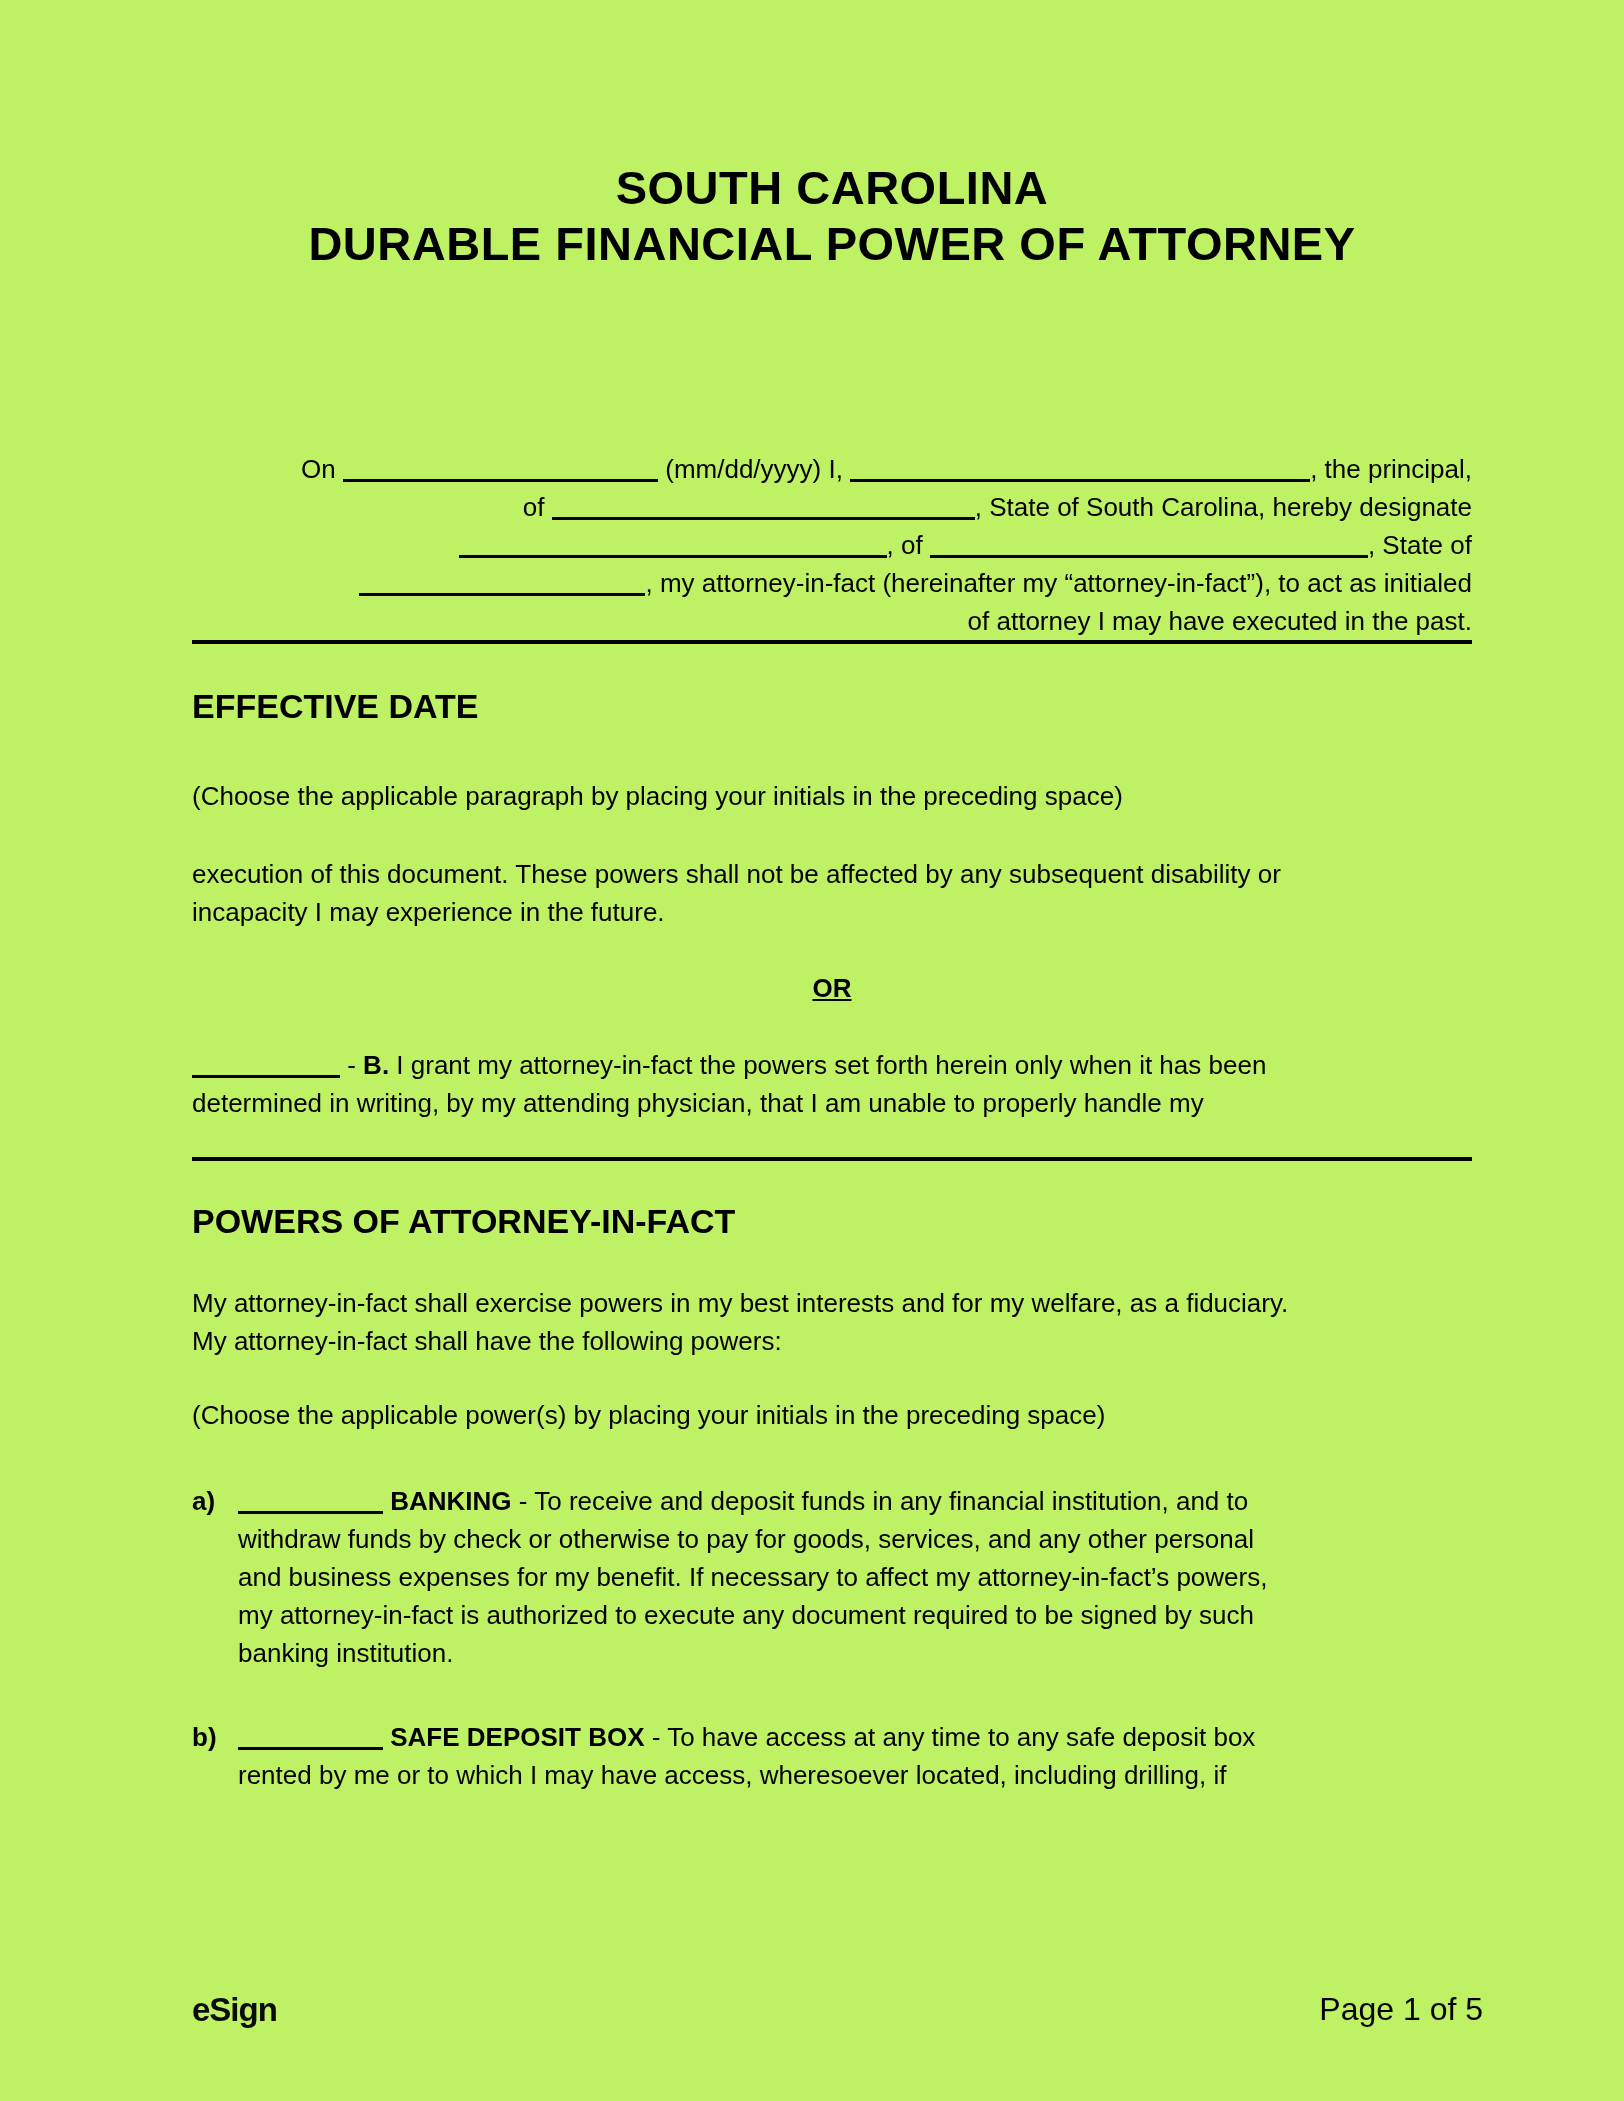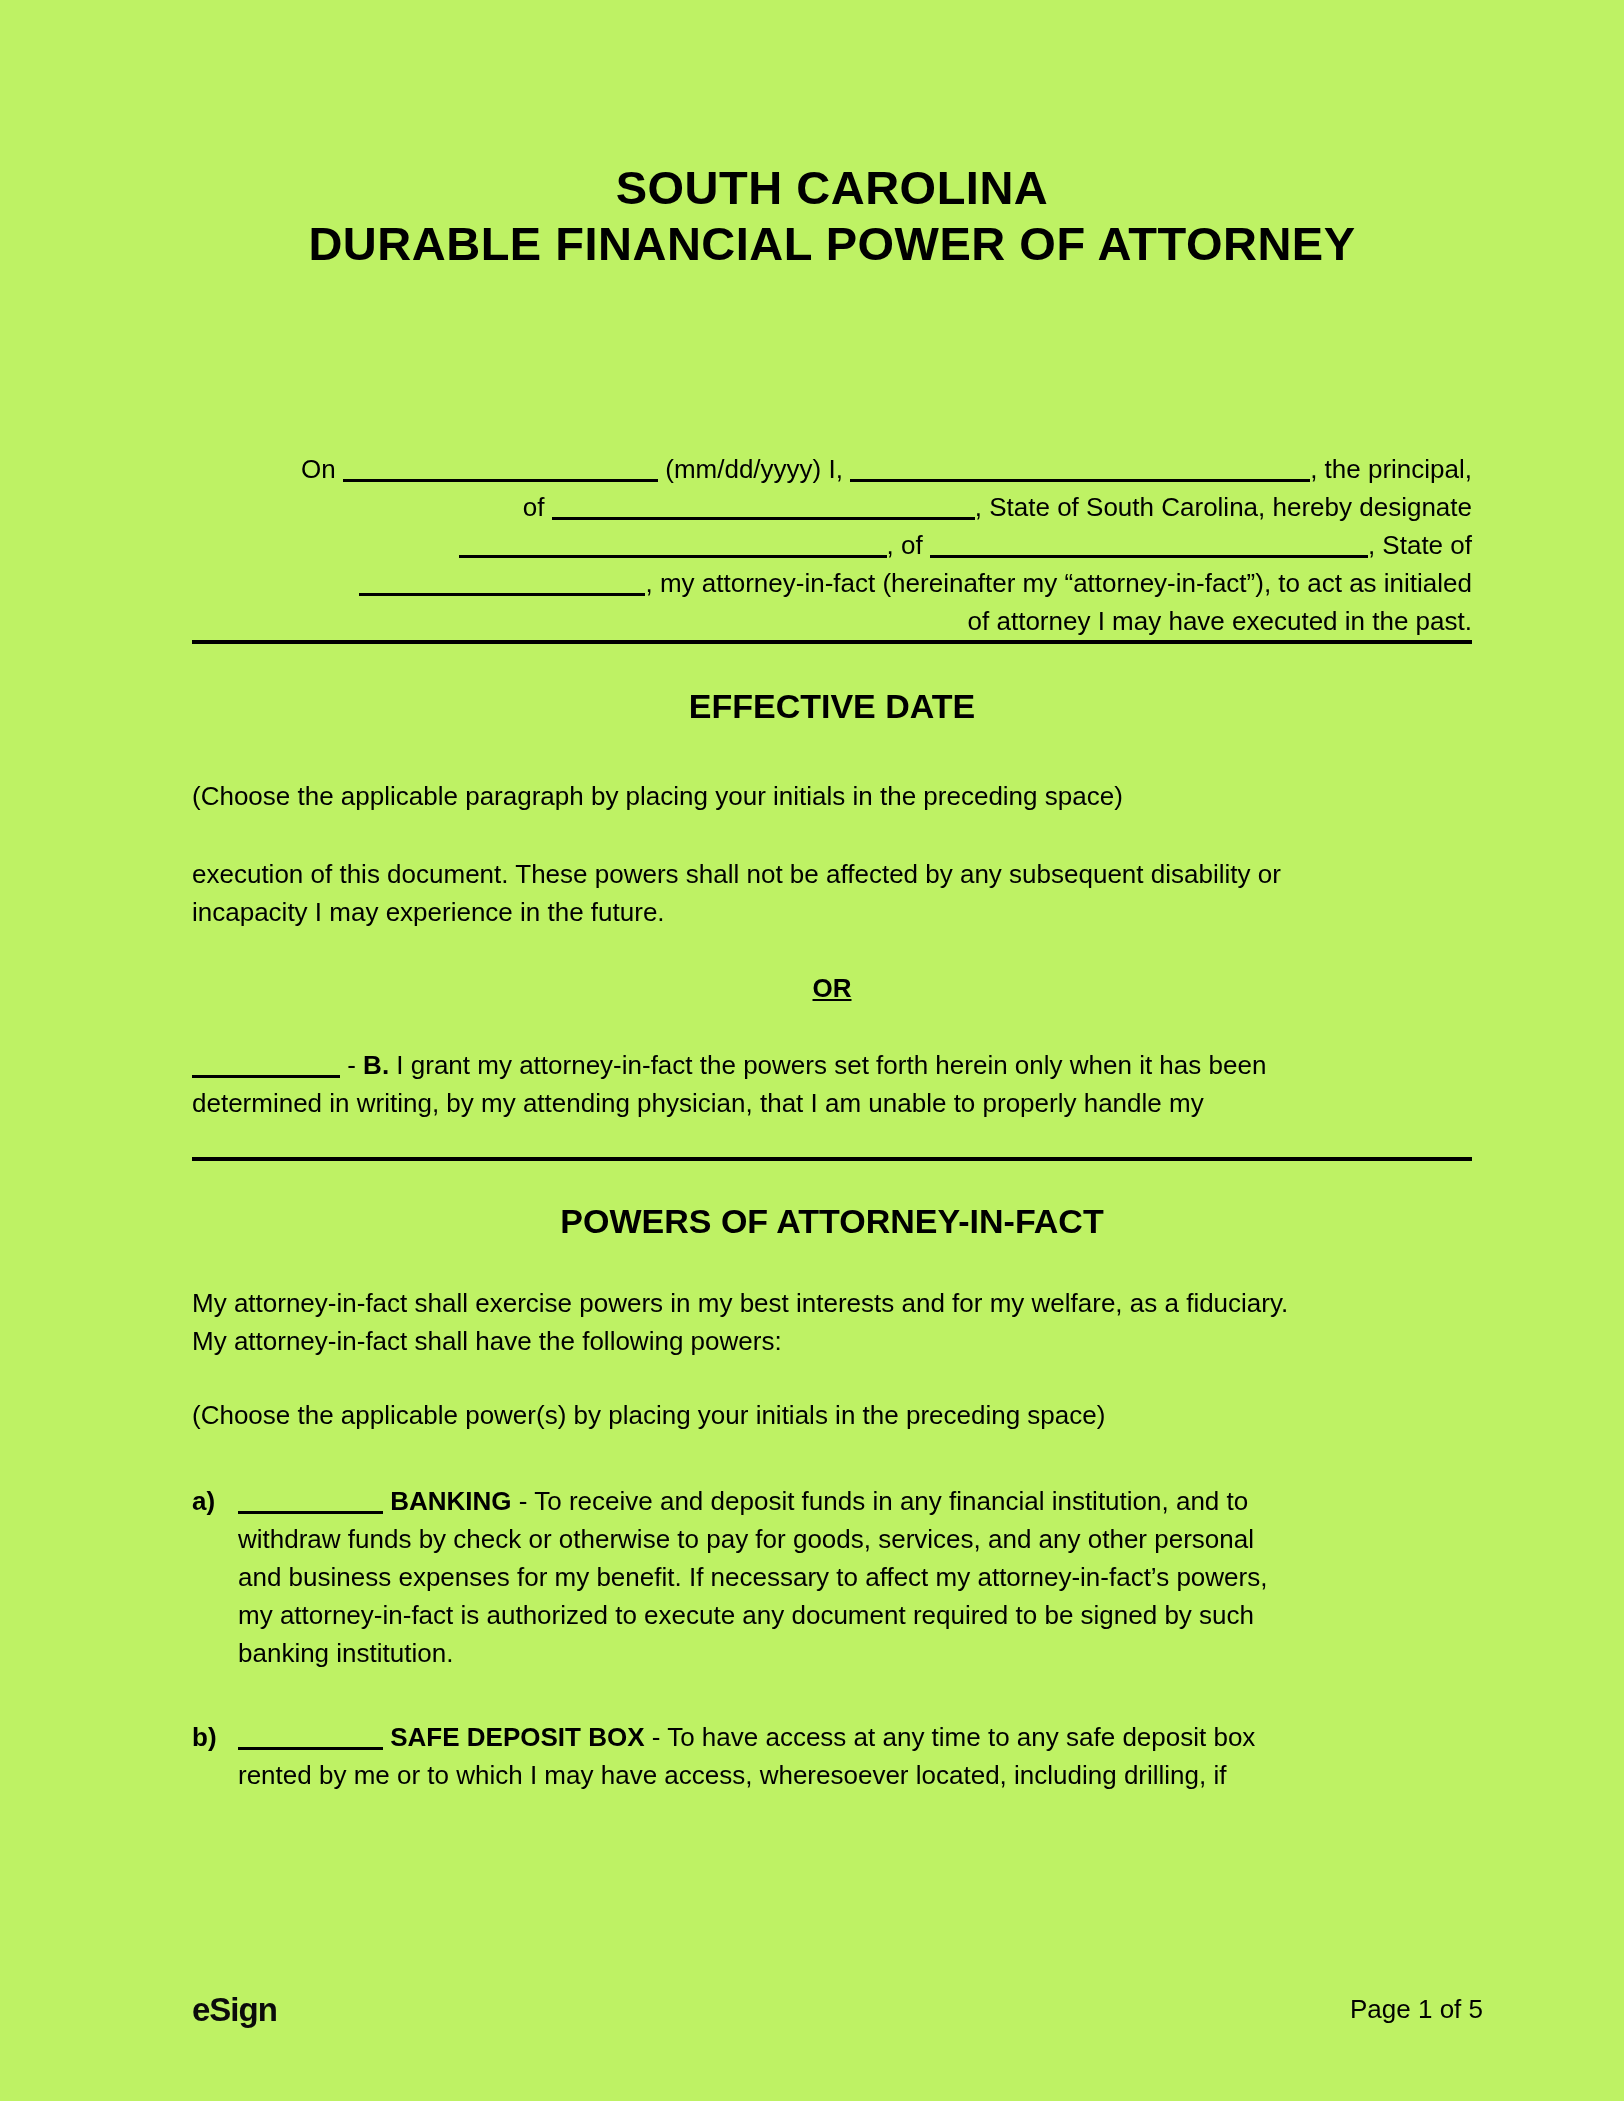--- a/index.html
+++ b/index.html
@@ -20,21 +20,21 @@
     font-size:47px;
     line-height:56px;
     letter-spacing:0.5px;
   }
   .para .line{line-height:38px;white-space:nowrap;}
   .intro{margin-top:178px;text-align:right;}
   .rule{height:4px;background:#000;margin-top:0;}
   .rule2{margin-top:35px;}
   .sec-heading{
     margin-top:40px;
-    text-align:center;
+    text-align:left;
     font-weight:bold;
     font-size:34px;
     line-height:44px;
   }
   .sec-heading.powers{margin-top:38px;}
   .instruction{margin-top:49px;line-height:38px;}
   .instruction.centered{margin-top:36px;text-align:left;}
   .option-a{margin-top:40px;}
   .or-sep{margin-top:38px;text-align:center;line-height:38px;}
   .or-sep .or{font-weight:bold;text-decoration:underline;}
@@ -58,21 +58,21 @@
     position:absolute;
     left:192px;right:141px;top:1990px;
     display:flex;justify-content:space-between;align-items:flex-start;
   }
   .brand{
     font-weight:bold;
     font-size:33px;line-height:40px;
     letter-spacing:-1px;
     color:#0b0b0b;
   }
-  .page-num{font-size:26px;line-height:38px;}
+  .page-num{font-size:32px;line-height:38px;}
 </style>
 </head>
 <body>
 
 <div class="page">
 
   <div class="doc-title">
     <div>SOUTH CAROLINA</div>
     <div>DURABLE FINANCIAL POWER OF ATTORNEY</div>
   </div>

